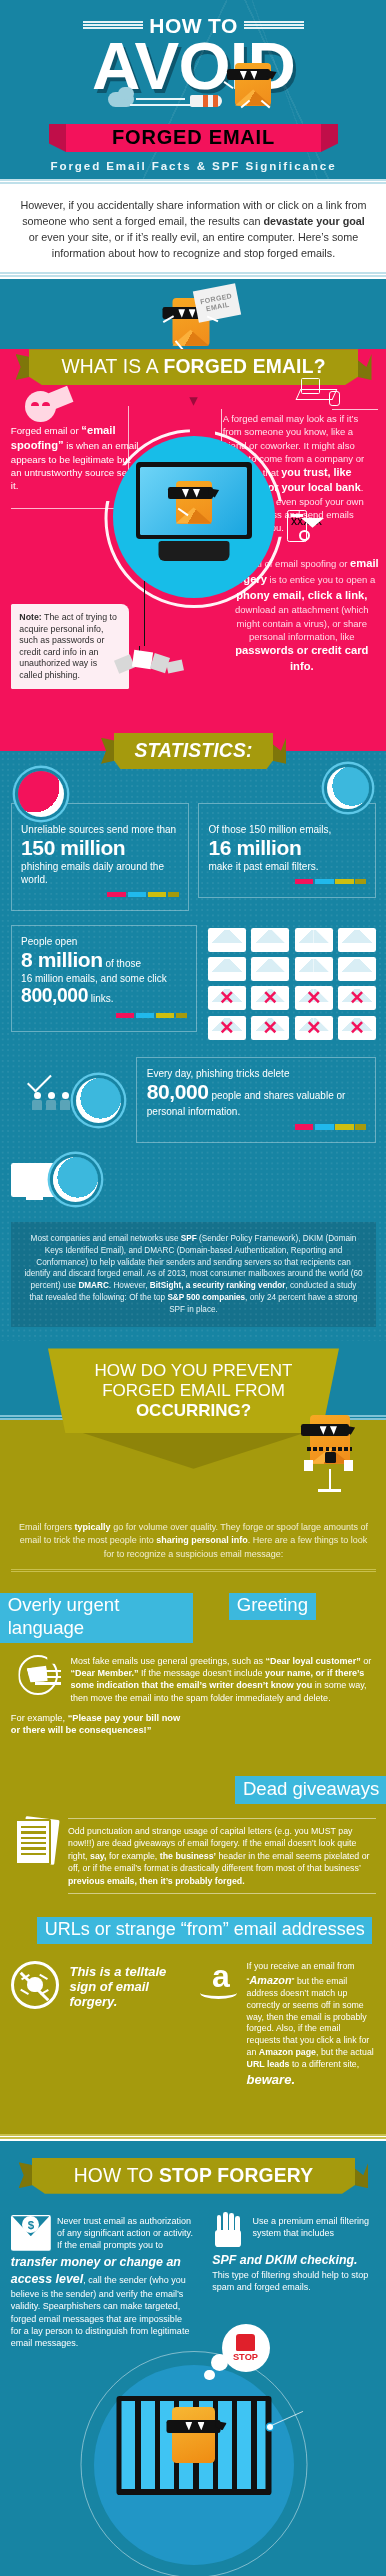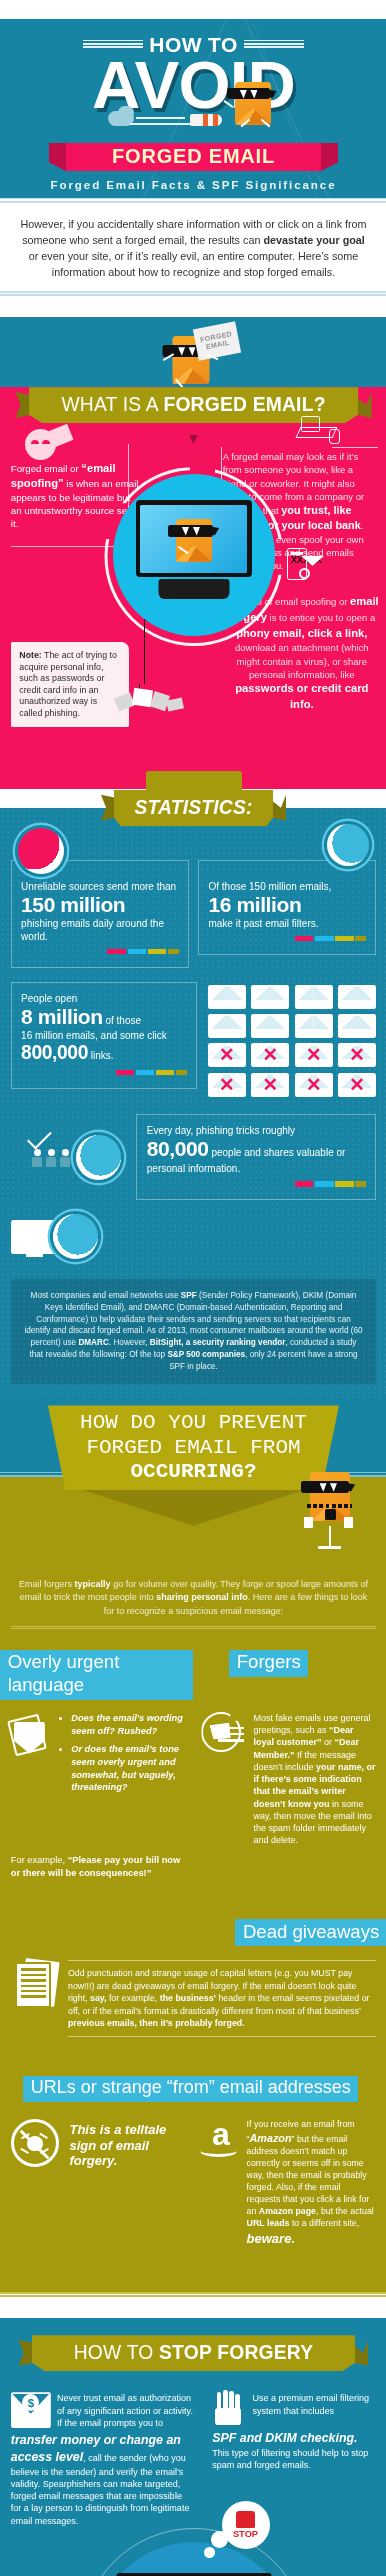--- a/index.html
+++ b/index.html
@@ -11,21 +11,21 @@
   .page {
     position: relative;
     width: 387px;
     height: 2576px;
     overflow: hidden;
     background: #ffffff;
   }
 
   
   .sec { position: relative; width: 387px; }
-  .teal   { background: #1784a3; margin-top: 19px; }
+  .teal   { background: #1784a3; }
   .pink   { background: #f3125b; }
   .olive  { background: #a59a0d; }
   .white  { background: #ffffff; }
 
   .stripe-band {
     height: 7px; width: 100%;
     background: linear-gradient(#bfe0ea 0 1.5px, transparent 1.5px 3.1px, #bfe0ea 3.1px 4.6px, transparent 4.6px 7px);
   }
   .stripe-band.olive-band {
     background: linear-gradient(#c9c04e 0 1.5px, transparent 1.5px 3.1px, #c9c04e 3.1px 4.6px, transparent 4.6px 7px);
@@ -59,21 +59,21 @@
   .forged-ribbon {
     position: relative; margin: 0 auto; width: 255px; height: 28px;
     background: #f3125b; display: flex; align-items: center; justify-content: center;
   }
   .forged-ribbon:before, .forged-ribbon:after {
     content: ""; position: absolute; top: 0; width: 17px; height: 28px;
     background: #c00e49;
   }
   .forged-ribbon:before { left: -17px; clip-path: polygon(0 0,100% 0,100% 100%,0 70%); }
   .forged-ribbon:after { right: -17px; clip-path: polygon(0 0,100% 0,100% 70%,0 100%); }
-  .forged-ribbon span { color: #fef9c3; font-size: 20px; font-weight: bold; letter-spacing: 0.8px; }
+  .forged-ribbon span { color: #000000; font-size: 20px; font-weight: bold; letter-spacing: 0.8px; }
   .subtitle {
     text-align: center; color: #eaf6fa; font-size: 11.6px; letter-spacing: 1.9px;
     font-weight: bold; margin-top: 7px;
   }
   .chev { text-align: center; color: rgba(255,255,255,.75); font-size: 17px; line-height: 1; padding: 6.2px 0 7.7px; }
   .chev.pinkchev { color: #9c0b3c; }
 
   .intro-white { padding: 10.8px 17px 10.8px; text-align: center; }
   .intro-white p { font-size: 10.8px; line-height: 1.5; color: #333; }
   .intro-white b { font-weight: bold; }
@@ -221,21 +221,21 @@
 
   
   .prevent { position: relative; height: 169px; overflow:hidden; }
   .prevent .topteal { position:absolute; top:0; left:0; right:0; height:77px; background:#1784a3;}
   .prevent .botolive{ position:absolute; top:77px; left:0; right:0; bottom:0; background:#a59a0d;}
   .pennant {
     position:absolute; left:48px; right:48px; top:7.7px; height:85px;
     background:#b5a90e; clip-path: polygon(0 0,100% 0,94% 100%,6% 100%);
     display:flex; align-items:center; justify-content:center; text-align:center;
   }
-  .pennant p { color:#fff; font-size:21px; line-height:1.16; font-weight:300;font-family:Liberation Mono, monospace; }
+  .pennant p { color:#fff; font-size:17px; line-height:1.16; font-weight:300; }
   .pennant p b { font-weight:bold; }
   .pennant-fold {
     position:absolute; left:79px; right:79px; top:91px; height:37px;
     background:#8e8409; clip-path: polygon(0 0,100% 0,50% 100%);
   }
 
   
   .olive-body { position: relative; padding: 10.8px 0 7.7px; }
   .olive-intro { padding: 0 15.5px; text-align:center; color:#f2efd3; font-size:9px; line-height:1.5; }
   .olive-intro b { color:#fff; }
@@ -553,21 +553,21 @@
             </div>
           <div>
               <div style="width:7px;height:7px;border-radius:50%;background:#fff;margin:0 auto 1.5px;"></div>
               <div style="width:10px;height:10px;background:#5aa4b8;border-radius:1.5px 1.5px 0 0;"></div>
             </div>
         </div>
         <div class="globe" style="position:absolute;right:7.7px;top:4.6px;width:45px;height:45px;background:radial-gradient(circle at 55% 45%, #3cb8dd 0 58%, #fff 58%);"></div>
       </div>
       <div class="stat-card" style="flex:1;">
         <div class="stat-box">
-          <div class="small">Every day, phishing tricks roughly</div>
+          <div class="small">Every day, phishing tricks delete</div>
           <div><span class="big">80,000</span><span class="small"> people and shares valuable or personal information.</span></div>
           <div class="dashbar">
               <i></i>
               <i></i>
               <i></i>
               <i></i>
             </div>
         </div>
       </div>
     </div>
@@ -619,37 +619,25 @@
     <div class="olive-intro">
       <span>Email forgers </span><b>typically</b><span> go for volume over quality. They forge or spoof large amounts of email to trick the most people into </span><b>sharing personal info</b><span>. Here are a few things to look for to recognize a suspicious email message:</span>
     </div>
     <div class="olive-rule"></div>
 
     <div style="display:flex;margin-top:20px;">
       <div style="width:193px;">
         <div class="tagbar">Overly urgent language</div>
       </div>
       <div style="flex:1;padding-left:36px;">
-        <div class="tagbar">Forgers</div>
+        <div class="tagbar">Greeting</div>
       </div>
     </div>
 
     <div style="display:flex;margin-top:12.4px;padding:0 10.8px;">
-      <div style="width:183px;display:flex;gap:4.6px;">
-        <div style="width:45px;flex:0 0 45px;padding-top:4.6px;">
-          <div style="width:32px;height:36px;border:2.3px solid #fff;border-radius:2.3px;transform:rotate(-14deg);"></div>
-          <div style="width:31px;height:32px;background:#fff;border-radius:2.3px;margin-top:-31px;margin-left:3.1px;clip-path:polygon(0 0,100% 0,100% 60%,50% 100%,0 60%);"></div>
-        </div>
-        <div style="flex:1;">
-          <ul class="bullets">
-            <li>Does the email's wording seem off? Rushed?</li>
-            <li>Or does the email’s tone seem overly urgent and somewhat, but vaguely, threatening?</li>
-          </ul>
-        </div>
-      </div>
       <div style="flex:1;display:flex;gap:9px;padding-left:7.7px;">
         <div style="width:43px;flex:0 0 43px;">
           <div style="width:40px;height:40px;border-radius:50%;border:2.3px solid #fff;clip-path:polygon(0 0,72% 0,72% 22%,100% 22%,100% 100%,0 100%);position:relative;">
             <div style="position:absolute;left:7.7px;top:9.3px;width:20px;height:17px;background:#fff;transform:rotate(-12deg);clip-path:polygon(0 0,100% 10%,90% 100%,5% 85%);"></div>
           </div>
           <div style="width:26px;height:2.3px;background:#fff;margin-left:17px;margin-top:-25px;"></div>
           <div style="width:26px;height:2.3px;background:#fff;margin-left:17px;margin-top:3.9px;"></div>
           <div style="width:26px;height:2.3px;background:#fff;margin-left:17px;margin-top:3.9px;"></div>
         </div>
         <div class="greet-txt" style="flex:1;">
@@ -681,21 +669,21 @@
       <div style="flex:1;">
         <div class="hairline"></div>
         <div class="dead-txt" style="padding:6.2px 0 6.2px;">
           <span>Odd punctuation and strange usage of capital letters (e.g. you MUST pay now!!!) are dead giveaways of email forgery. If the email doesn’t look quite right, </span><b>say,</b><span> for example, </span><b>the business’</b><span> header in the email seems pixelated or off, or if the email’s format is drastically different from most of that business’ </span><b>previous emails, then it’s probably forged.</b>
         </div>
         <div class="hairline"></div>
       </div>
     </div>
 
     <div style="display:flex;margin-top:23px;">
-      <div style="flex:1;padding-left:23px;margin-top:16px;">
+      <div style="flex:1;padding-left:37px;">
         <div class="tagbar small">URLs or strange “from” email addresses</div>
       </div>
     </div>
 
     <div style="display:flex;padding:17px 10.8px 0;gap:6.2px;">
       <div style="width:183px;display:flex;gap:7.7px;">
         <div style="width:51px;flex:0 0 51px;">
           <div style="width:48px;height:48px;border-radius:50%;border:3.1px solid #fff;position:relative;display:flex;align-items:center;justify-content:center;">
             <div style="width:15.5px;height:15.5px;border-radius:50% 50% 45% 45%;background:#fff;"></div>
             <div style="position:absolute;left:7.7px;top:12.4px;width:9.3px;height:2.3px;background:#fff;transform:rotate(-30deg);"></div>

